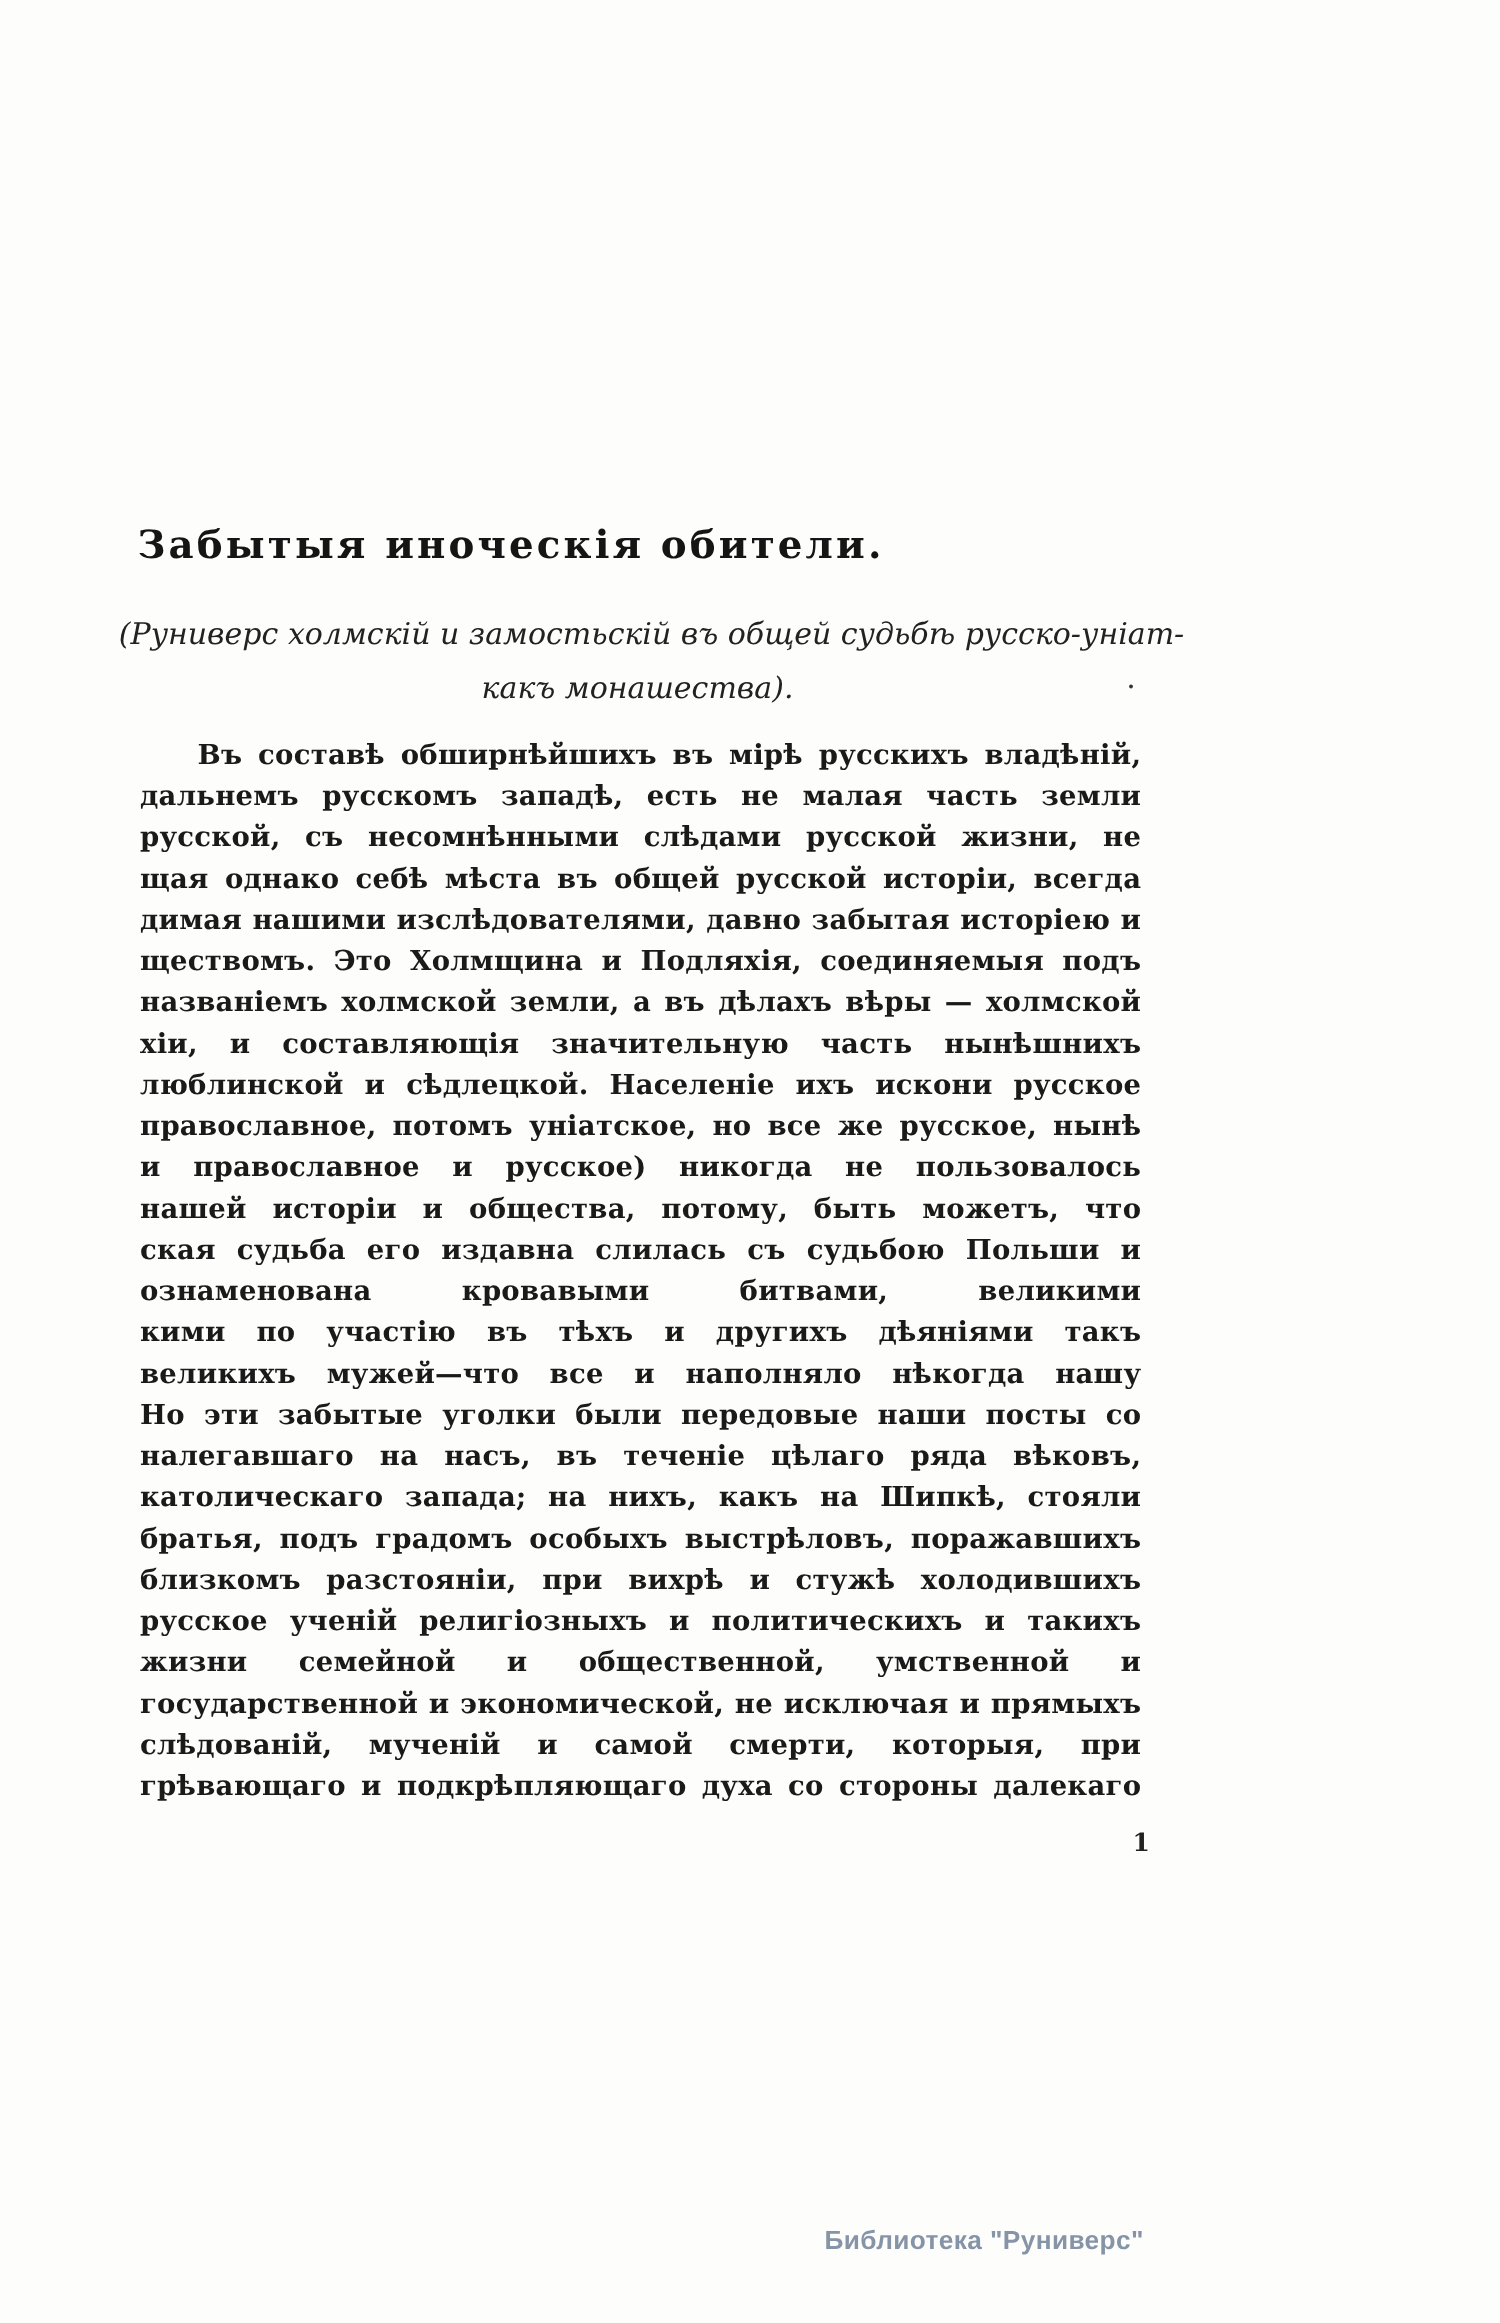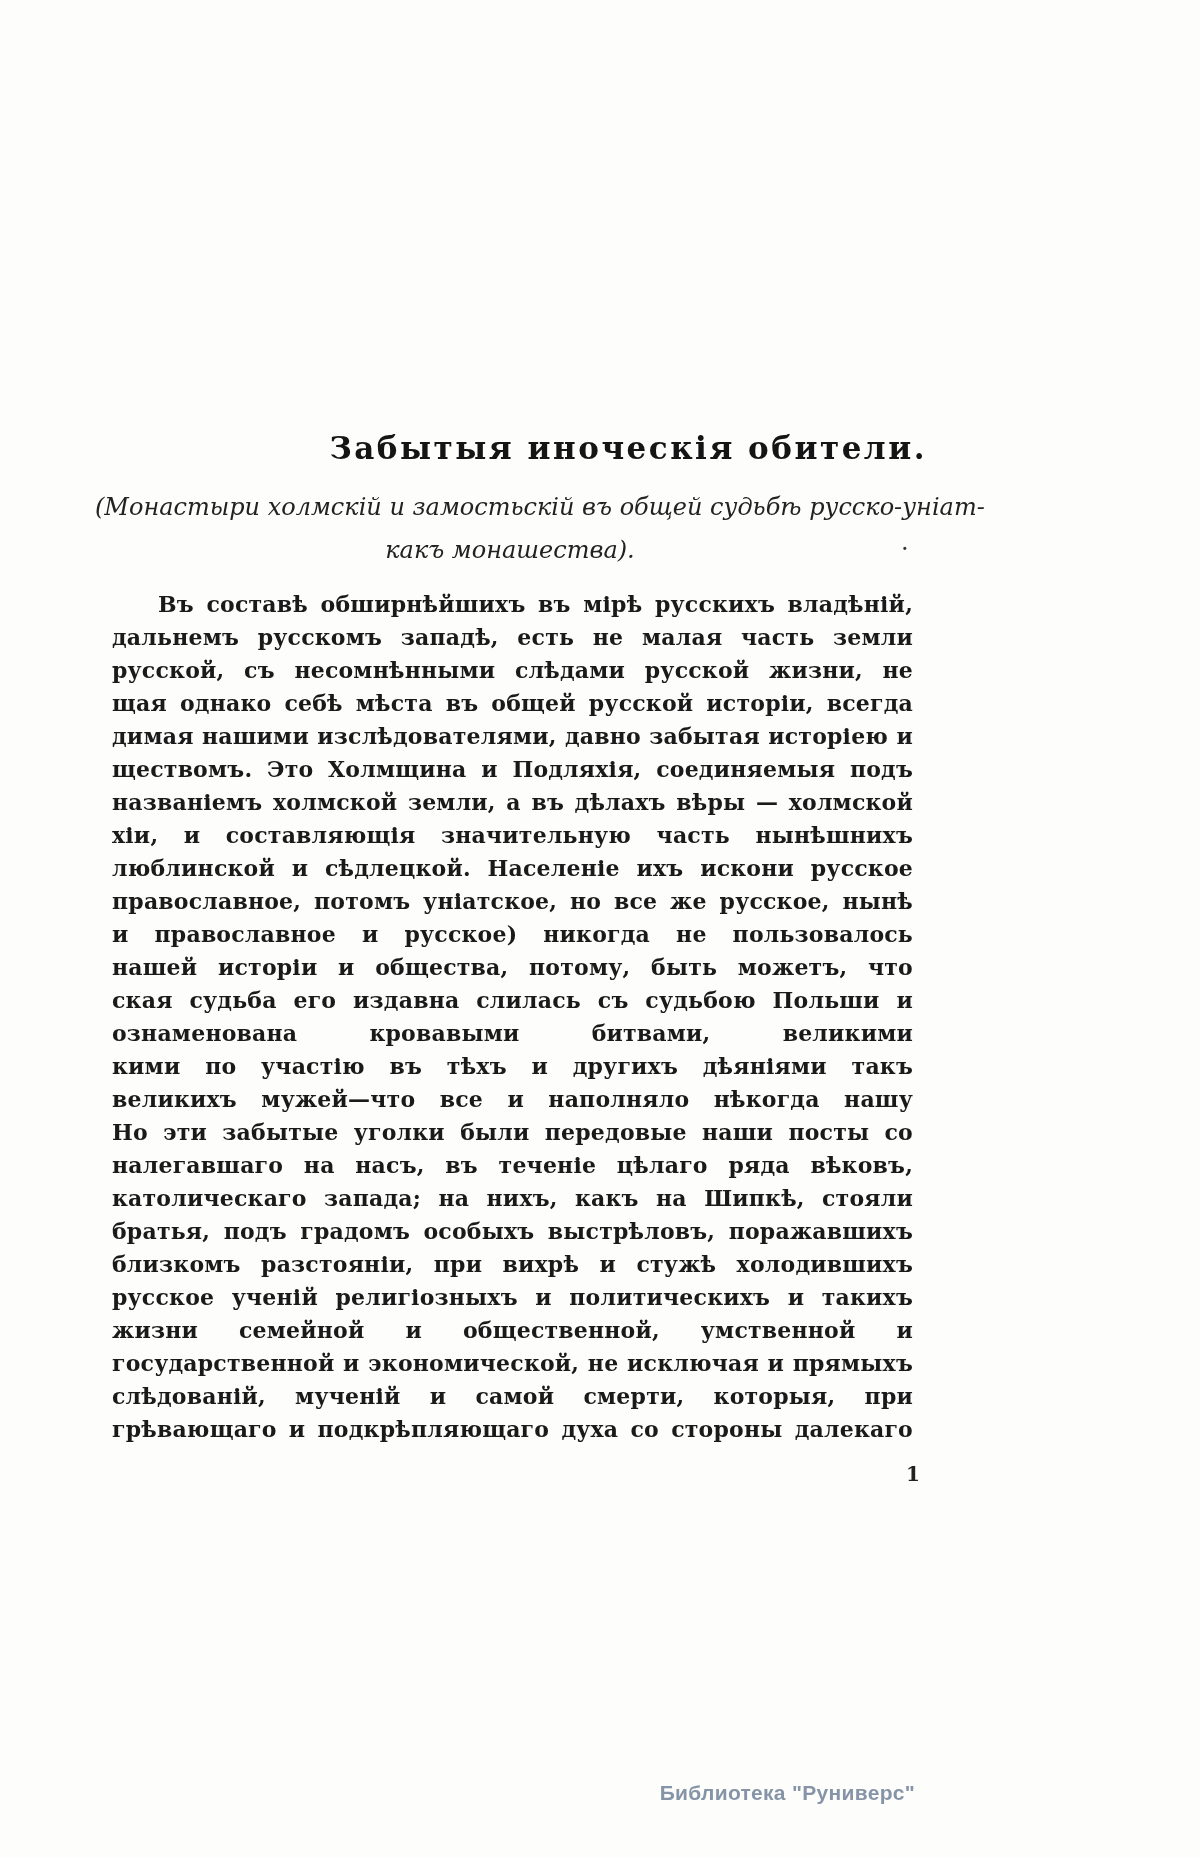--- a/index.html
+++ b/index.html
@@ -15,22 +15,22 @@
     background: #fdfdfc;
     font-family: "DejaVu Serif", "Liberation Serif", serif;
     color: #1c1c1c;
     overflow: hidden;
   }
   .title {
     position: absolute;
     top: 418px;
     left: 110px;
     width: 805px;
-    margin: 12px;
-    text-align: right;
+    margin: 0;
+    text-align: left;
     font-size: 31px;
     font-weight: bold;
     letter-spacing: 2.5px;
     color: #151515;
   }
   .subtitle {
     position: absolute;
     top: 486px;
     left: 95px;
     width: 830px;
@@ -94,21 +94,21 @@
   }
 </style>
 </head>
 <body>
 
 <div class="page">
 
   <h1 class="title">Забытыя иноческія обители.</h1>
 
   <div class="subtitle">
-    <div class="subtitle-line">(Монастыри холмскій и замостьскій въ общей судьбѣ русско-уніат-</div>
+    <div class="subtitle-line">(Руниверс холмскій и замостьскій въ общей судьбѣ русско-уніат-</div>
     <div class="subtitle-line">какъ монашества).</div>
   </div>
 
   <span class="stray-dot">.</span>
 
   <div class="body-text">
       <div class="body-line indent">Въ составѣ обширнѣйшихъ въ мірѣ русскихъ владѣній, на</div>
       <div class="body-line">дальнемъ русскомъ западѣ, есть не малая часть земли искони</div>
       <div class="body-line">русской, съ несомнѣнными слѣдами русской жизни, не находя-</div>
       <div class="body-line">щая однако себѣ мѣста въ общей русской исторіи, всегда обхо-</div>

